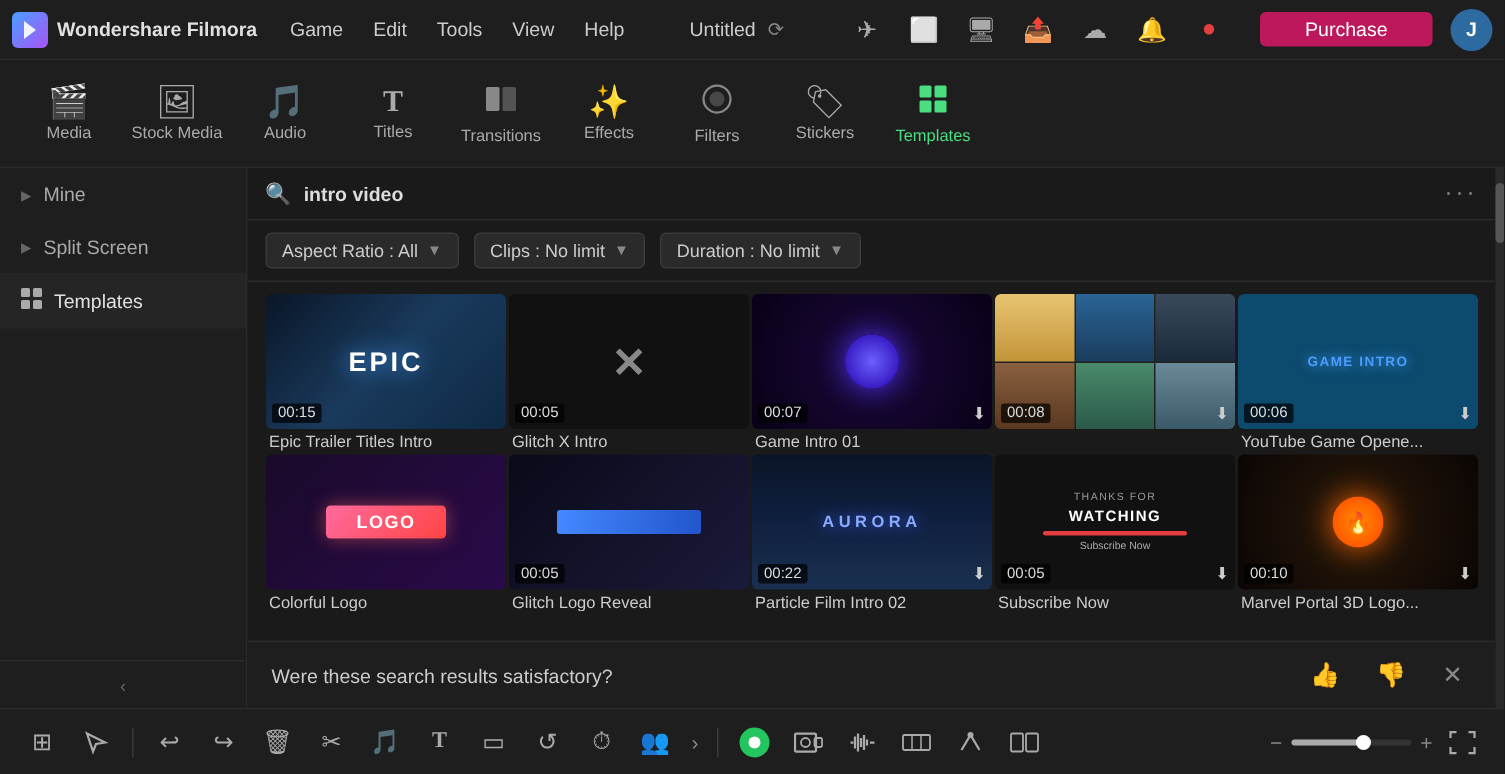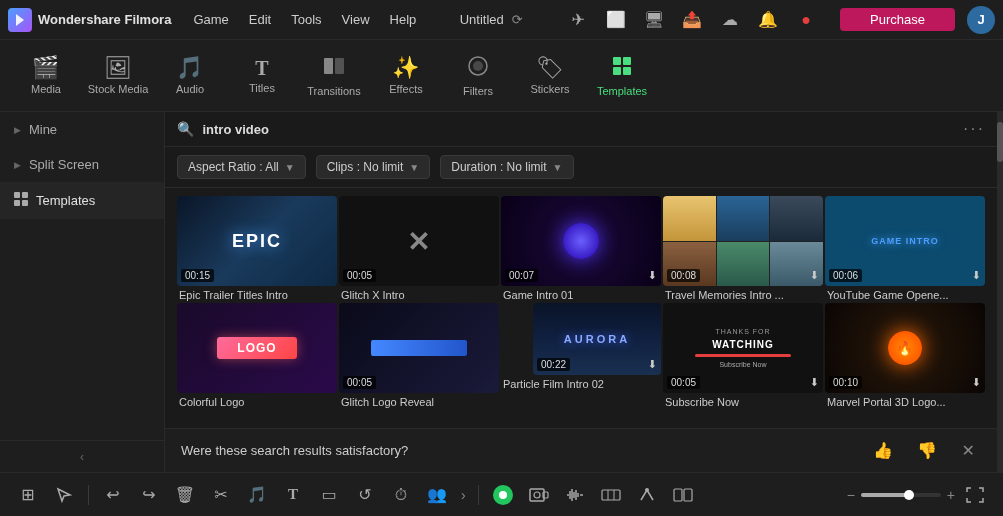--- a/index.html
+++ b/index.html
@@ -414,21 +414,20 @@
       justify-content: center;
     }
     .glitch-bar {
       width: 60%;
       height: 16px;
       background: linear-gradient(90deg, #4488ff, #2255cc);
       border-radius: 2px;
     }
     .thumb-aurora {
       background: linear-gradient(180deg, #0a1428 0%, #102040 50%, #1a3050 100%);
-      margin-left: 32px;
     }
     .aurora-text {
       position: absolute;
       inset: 0;
       display: flex;
       align-items: center;
       justify-content: center;
       font-size: 11px;
       font-weight: bold;
       color: #88aaff;
@@ -793,21 +792,20 @@
               <div style="background:linear-gradient(180deg,#8a6040,#5a3820);"></div>
               <div style="background:linear-gradient(180deg,#4a8a6a,#2a5a4a);"></div>
               <div style="background:linear-gradient(180deg,#6a8a9a,#3a5a6a);"></div>
             </div>
             <span class="duration-badge">00:08</span>
             <span class="download-badge">⬇</span>
             <div class="thumb-overlay">
                 <div class="add-icon">+</div>
               </div>
           </div>
-          <span class="template-label">Travel Memories Intro ...</span>
         </div>
 
         <div class="template-card">
           <div class="template-thumb thumb-youtube">
             <div class="youtube-content">
                 <span class="yt-text">GAME INTRO</span>
               </div>
             <span class="duration-badge">00:06</span>
             <span class="download-badge">⬇</span>
             <div class="thumb-overlay">

